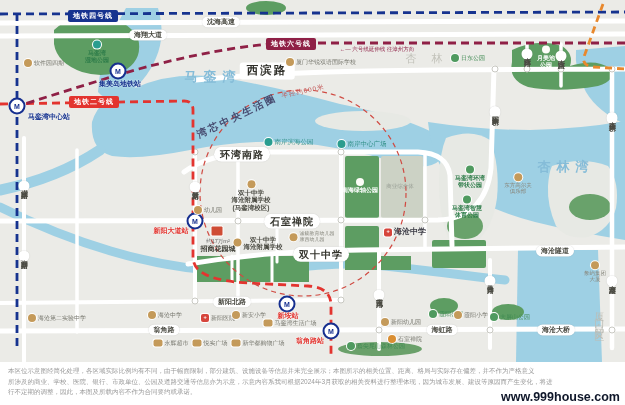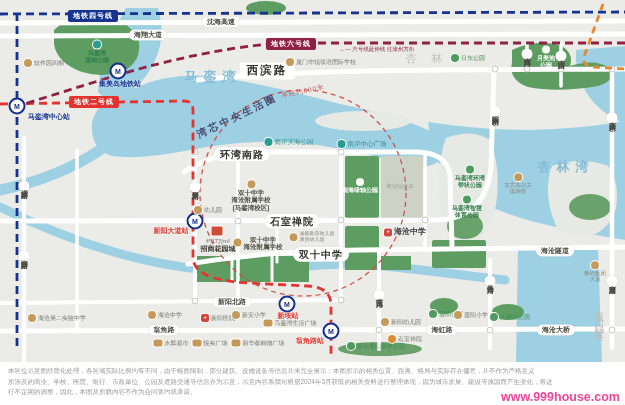--- a/index.html
+++ b/index.html
@@ -63,21 +63,21 @@
         box-shadow:0 1px 3px rgba(0,0,0,.3);display:flex;align-items:center;justify-content:center;gap:3px;}
   .prop-logo{width:10px;height:10px;border:1.5px solid #6d5f3e;border-radius:50%;flex:none;position:relative;}
   .prop-logo::after{content:"";position:absolute;left:2.5px;top:2.5px;width:3px;height:3px;background:#6d5f3e;border-radius:50%;}
   .prop-name{display:block;font-size:9px;font-weight:bold;color:#554729;letter-spacing:.5px;white-space:nowrap;}
   .prop-sub{display:block;font-size:4px;letter-spacing:2.5px;color:#7d6f4e;text-align:center;margin-top:1px;}
   
   #strip{position:absolute;left:0;top:362px;width:625px;height:43px;background:#fff;}
   .disc{position:absolute;left:8px;top:4px;width:612px;color:#9a9a9a;font-size:6.5px;line-height:10.5px;}
   .wm{position:absolute;right:5px;bottom:1px;text-align:right;z-index:5;}
   .wm-brand{font-size:37px;font-weight:900;color:#cf2b20;line-height:.95;letter-spacing:2px;font-family:"Liberation Serif","DejaVu Serif",serif;}
-  .wm-url{font-size:12.5px;font-weight:bold;color:#ec4899;line-height:1.05;}
+  .wm-url{font-size:12.5px;font-weight:bold;color:#0f172a;line-height:1.05;}
 </style>
 </head>
 <body>
 
 <div id="stage">
   <div id="map">
 
     <svg id="gfx" width="625" height="362" viewBox="0 0 625 362">
 
       <g fill="#9ed0e4" stroke="none">

